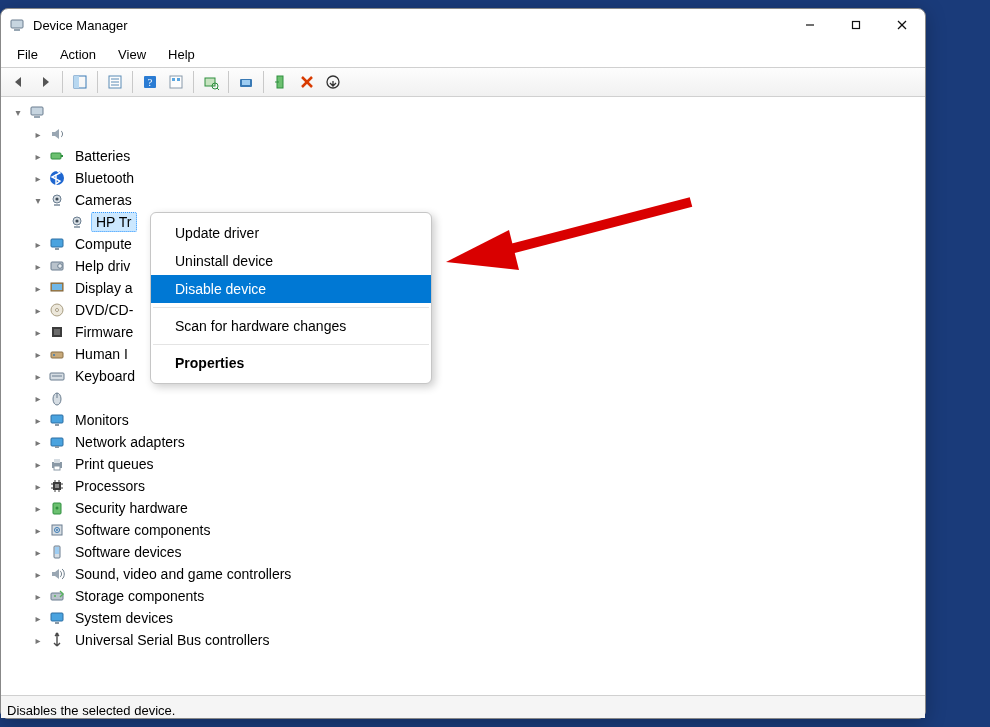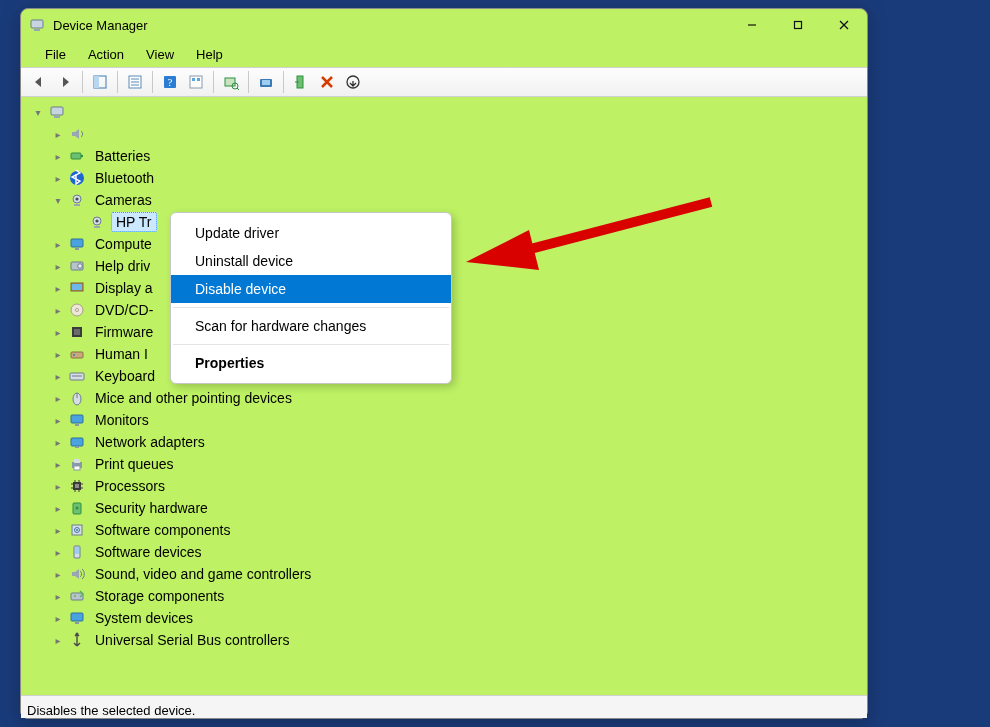--- a/index.html
+++ b/index.html
@@ -7,23 +7,23 @@
     margin: 0;
     font-family: "Segoe UI", Tahoma, sans-serif;
     font-size: 14px;
     background: #1a3b7a;
     overflow: hidden;
     width: 990px;
     height: 727px;
   }
   .window {
     position: absolute;
-    top: 8px; left: 20px;
-    width: 848px; height: 711px;
-    background: #bef264;
+    top: 8px; left: 0;
+    width: 926px; height: 711px;
+    background: #ffffff;
     border: 1px solid #888;
     border-radius: 8px;
     display: flex;
     flex-direction: column;
     box-shadow: 0 4px 20px rgba(0,0,0,.25);
   }
   
   .titlebar {
     height: 32px;
     display: flex;
@@ -38,21 +38,21 @@
   .winbtn {
     width: 46px; height: 32px;
     display: flex; align-items: center; justify-content: center;
     font-size: 12px; color: #111;
   }
   
   .menubar {
     height: 26px;
     display: flex;
     align-items: center;
-    padding: 0 14px;
+    padding: 0 6px;
     gap: 2px;
     font-size: 13px;
   }
   .menubar .menu { padding: 3px 10px; border-radius: 3px; }
   
   .toolbar {
     height: 30px;
     border-top: 1px solid #d0d0d0;
     border-bottom: 1px solid #d0d0d0;
     background: linear-gradient(#fdfdfd,#f1f1f1);
@@ -374,21 +374,20 @@
      <span class="label">Keyboard</span>
    </div>
             </li>
             <li>
               <div class="node">
      <span class="twisty">▸</span>
      <span class="ico"><svg viewBox="0 0 16 16" width="16" height="16">
                     <ellipse cx="8" cy="9" rx="4" ry="6" fill="#d6dde3" stroke="#6a7d8f"></ellipse>
                     <line x1="8" y1="3" x2="8" y2="8" stroke="#6a7d8f"></line>
                   </svg></span>
-     <span class="label">Mice and other pointing devices</span>
    </div>
             </li>
             <li>
               <div class="node">
      <span class="twisty">▸</span>
      <span class="ico"><svg viewBox="0 0 16 16" width="16" height="16">
                     <rect x="2" y="3" width="12" height="8" rx="1" fill="#4aa3df" stroke="#2c6fa3"></rect>
                     <rect x="6" y="12" width="4" height="2" fill="#8a99a6"></rect>
                   </svg></span>
      <span class="label">Monitors</span>

